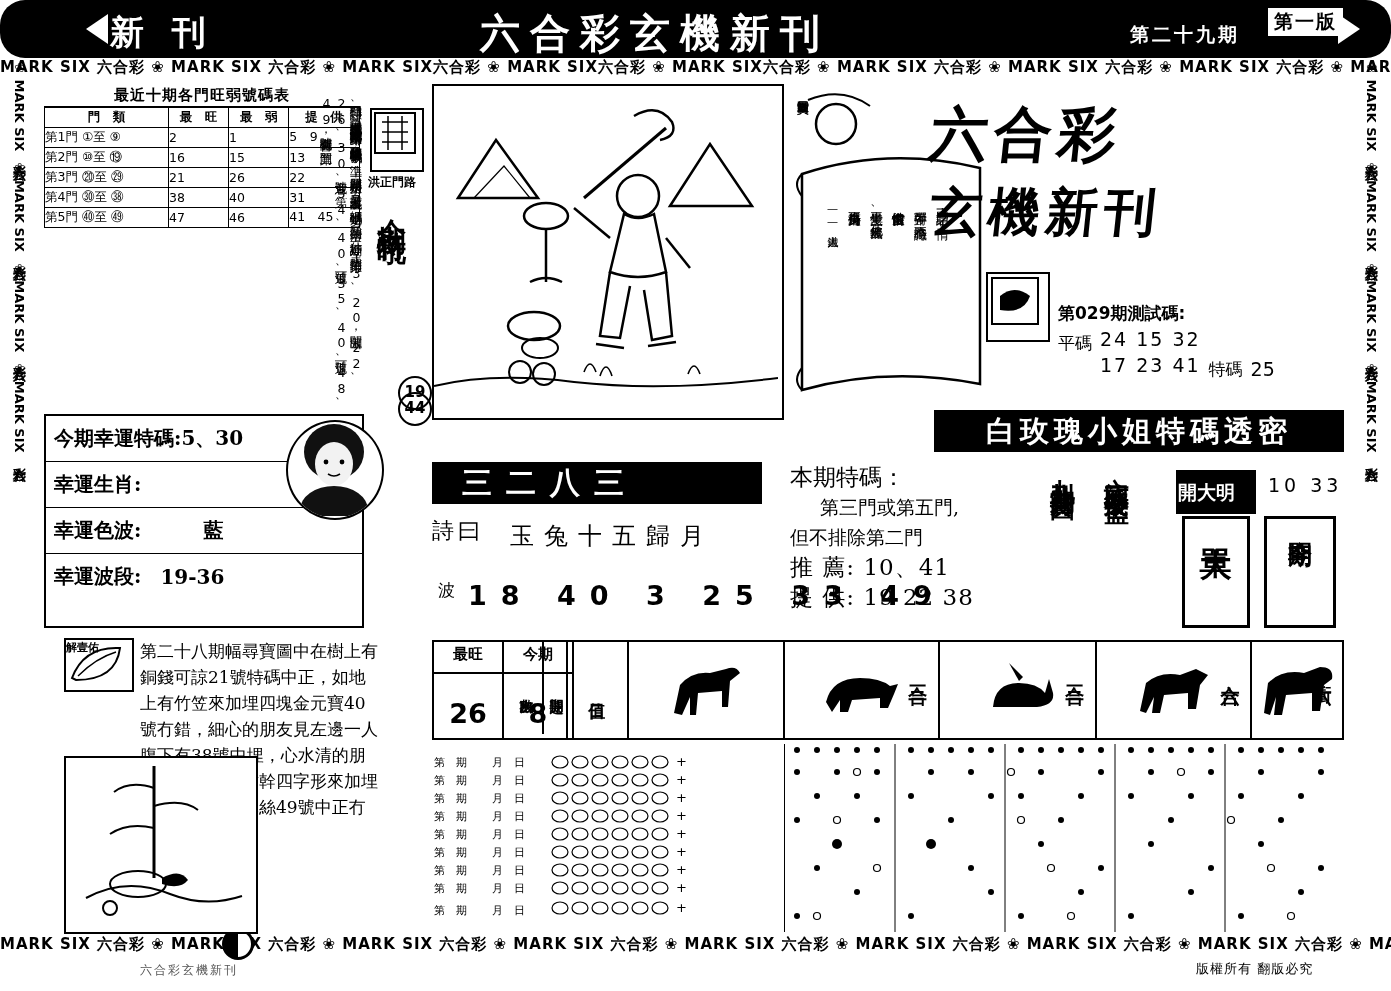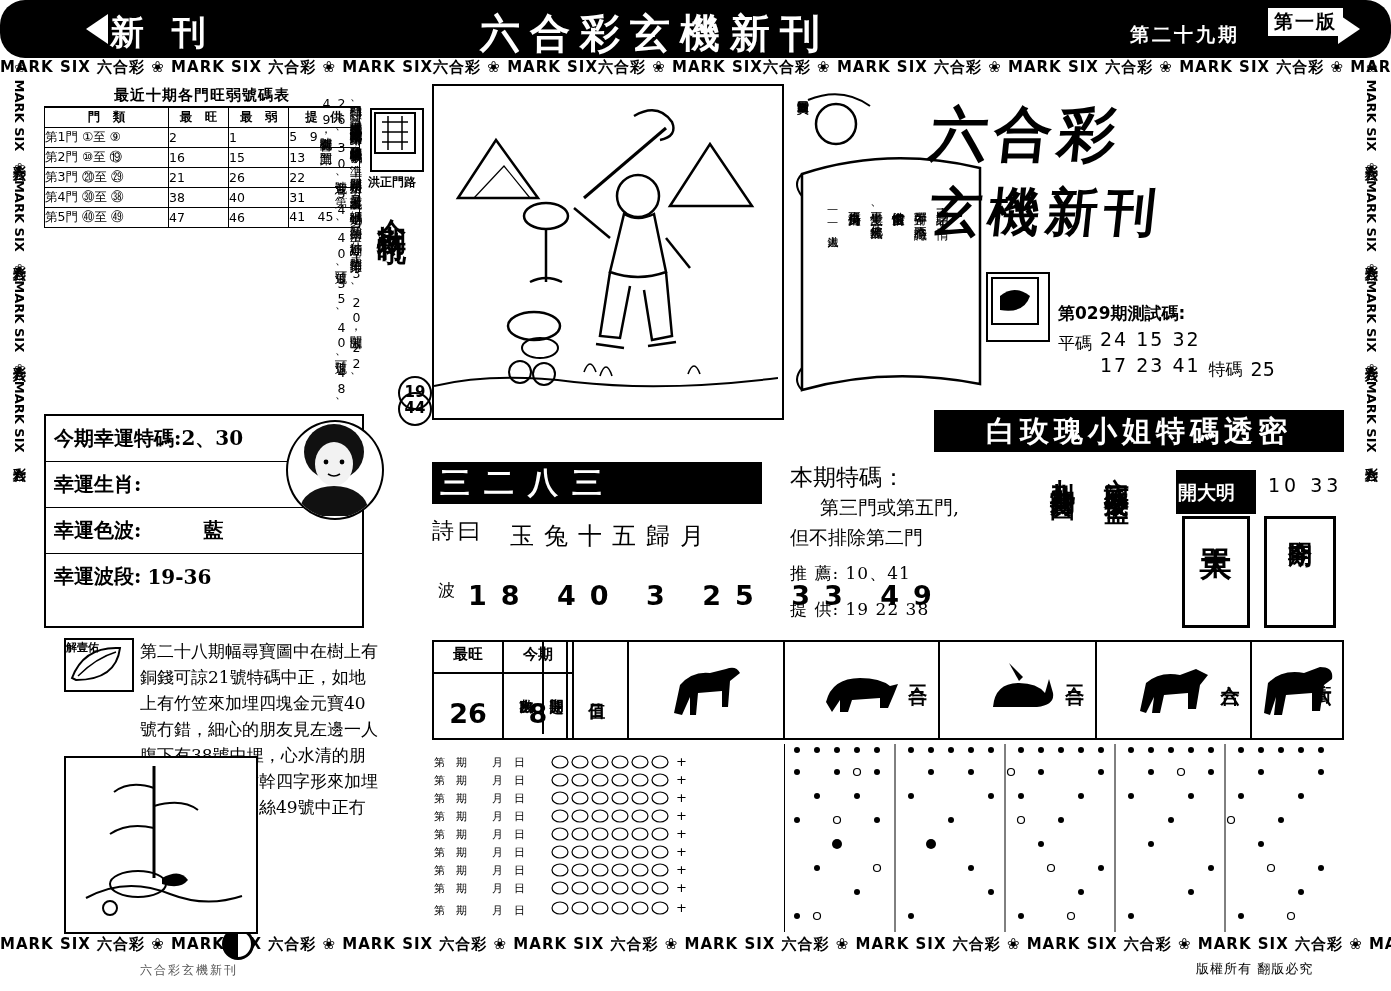--- a/index.html
+++ b/index.html
@@ -36,21 +36,21 @@
   .art-title{top:196px;left:372px;height:220px;font-size:29px;font-weight:bold;letter-spacing:6px;
              writing-mode:vertical-rl;text-orientation:upright;position:absolute;}
   .art-body{top:96px;left:196px;width:168px;height:320px;font-size:12.5px;line-height:15px;
             writing-mode:vertical-rl;text-orientation:upright;position:absolute;letter-spacing:.5px;}
   .circnum{position:absolute;left:378px;width:30px;height:30px;border:2px solid #000;border-radius:50%;
            text-align:center;line-height:28px;font-size:15px;font-weight:bold;margin-left:20px;}
   
   .lucky{top:414px;left:44px;width:316px;height:210px;border:2px solid #000;}
   .lucky .row{height:45px;display:flex;align-items:center;border-bottom:1px solid #000;padding-left:8px;
               font-size:20px;font-family:"DejaVu Serif","Liberation Serif",serif;font-weight:bold;}
-  .lucky .row:last-child{border-bottom:none;}
+  .lucky .row:last-child{border-bottom:none;gap:19px;}
   
   .frame{border:2px solid #000;background:#fff;}
   .pic-main{top:84px;left:432px;width:348px;height:332px;}
   .pic-photo{top:420px;left:286px;width:94px;height:96px;border-radius:50%;overflow:hidden;}
   .pic-bottomleft{top:756px;left:64px;width:190px;height:174px;}
   
   .logo{top:96px;left:930px;width:400px;height:230px;}
   .logo .l1{font-size:58px;font-weight:bold;letter-spacing:6px;font-family:"DejaVu Serif","Liberation Serif",serif;
             transform:skewX(-6deg);}
   .logo .l2{font-size:52px;font-weight:bold;letter-spacing:6px;margin-top:4px;
@@ -58,31 +58,31 @@
   
   .testcode{top:300px;left:1058px;width:300px;font-size:17px;line-height:26px;}
   .tc-title{font-size:17px;font-weight:bold;}
   .tc-row{font-size:19px;letter-spacing:2px;}
   
   .blkbanner{top:410px;left:934px;width:410px;height:42px;background:#000;color:#fff;
              font-size:29px;font-weight:bold;letter-spacing:5px;text-align:center;line-height:42px;
              font-family:"DejaVu Serif","Liberation Serif",serif;}
   
   .poem-banner{top:462px;left:432px;width:330px;height:42px;background:#000;}
-  .poem-banner span{color:#fff;font-size:30px;font-weight:bold;letter-spacing:14px;line-height:42px;padding-left:8px;}
+  .poem-banner span{color:#fff;font-size:30px;font-weight:bold;letter-spacing:14px;line-height:42px;padding-left:8px;margin-left:22px;}
   .poem-label{top:516px;left:432px;font-size:22px;font-family:"DejaVu Serif","Liberation Serif",serif;letter-spacing:4px;}
   .poem-text{top:520px;left:510px;font-size:24px;letter-spacing:10px;
              font-family:"DejaVu Serif","Liberation Serif",serif;}
   .poem-nums{top:580px;left:468px;font-size:27px;letter-spacing:14px;font-weight:bold;}
   
   .spec{top:462px;left:790px;width:240px;font-size:19px;line-height:30px;
         font-family:"DejaVu Serif","Liberation Serif",serif;}
   .spec .hdr{font-size:23px;}
   .spec .ln{font-size:19px;}
-  .spec .rec{font-size:17px;letter-spacing:1px;margin-top:6px;}
+  .spec .rec{font-size:23px;letter-spacing:1px;margin-top:0;}
   
   .slog{position:absolute;writing-mode:vertical-rl;text-orientation:upright;font-weight:bold;
         font-family:"DejaVu Serif","Liberation Serif",serif;}
   .bigbox{position:absolute;border:3px solid #000;text-align:center;font-weight:bold;
           font-family:"DejaVu Serif","Liberation Serif",serif;}
   
   .explain{top:638px;left:140px;width:240px;font-size:17px;line-height:26px;
            font-family:"DejaVu Serif","Liberation Serif",serif;}
   .explain-stamp{top:638px;left:64px;width:66px;height:50px;border:2px solid #000;}
   
@@ -177,38 +177,38 @@
   <svg width="46" height="56" viewBox="0 0 46 56">
     <rect x="3" y="3" width="40" height="40" fill="none" stroke="#000" stroke-width="2"></rect>
     <path d="M10 12 L36 12 M10 22 L36 22 M10 32 L36 32 M16 6 L16 40 M30 6 L30 40" stroke="#000" stroke-width="1.5" fill="none"></path>
   </svg>
 </div>
 <div class="abs" style="top:174px;left:368px;font-size:12px;font-weight:bold;writing-mode:horizontal-tb;">洪正門路</div>
 
 <div class="abs lucky">
   <div class="row">
     <span>今期幸運特碼:</span>
-    <span>2、30</span>
+    <span>5、30</span>
   </div>
   <div class="row">
     <span>幸運生肖:</span>
     <span class="abs" style="left:160px;top:464px;">
       <svg width="56" height="34" viewBox="0 0 56 34">
           <path d="M4 26 C10 14 18 8 28 8 C34 8 40 10 46 6 L50 2 L48 10 C44 14 40 16 36 16 L34 26 L30 26 L32 18 L22 18 L18 30 L14 30 L16 20 L8 30 Z" fill="#000"></path>
         </svg>
     </span>
   </div>
   <div class="row">
     <span>幸運色波:</span>
     <span class="abs" style="left:176px;top:512px;width:26px;height:26px;border:3px solid #000;border-radius:50%;background:linear-gradient(90deg,#000 50%,#fff 50%);"></span>
     <span style="margin-left:62px;">藍</span>
   </div>
   <div class="row">
     <span>幸運波段:</span>
-    <span style="margin-left:6px;text-align:center;">19-36</span>
+    <span style="text-align:center;">19-36</span>
   </div>
 </div>
 
 <div class="abs pic-photo frame">
   <svg width="92" height="94" viewBox="0 0 92 94">
     <ellipse cx="46" cy="30" rx="30" ry="28" fill="#111"></ellipse>
     <ellipse cx="46" cy="42" rx="19" ry="22" fill="#f2f2f2"></ellipse>
     <ellipse cx="46" cy="88" rx="34" ry="24" fill="#111"></ellipse>
     <circle cx="38" cy="40" r="2.4" fill="#000"></circle>
       <circle cx="54" cy="40" r="2.4" fill="#000"></circle>

